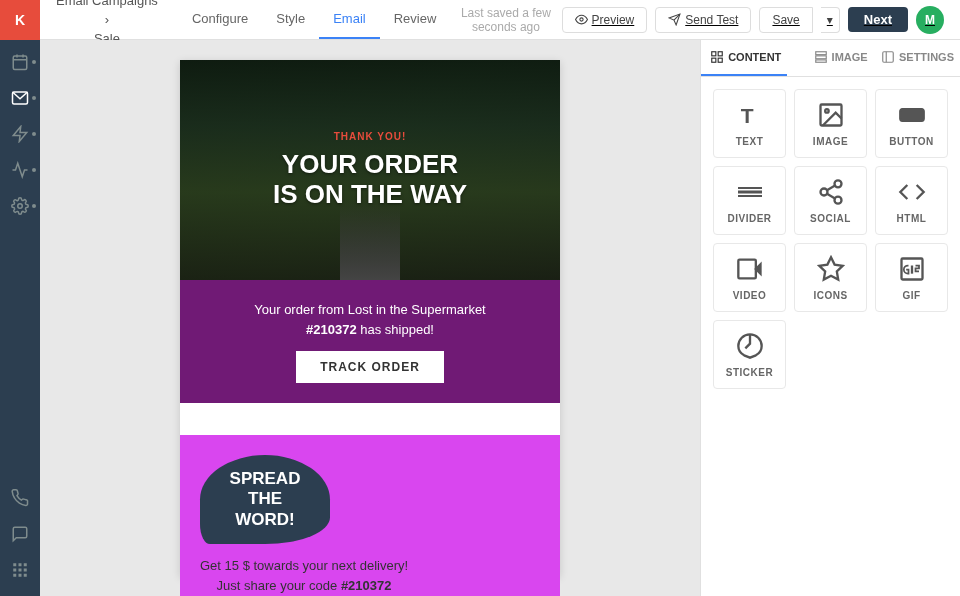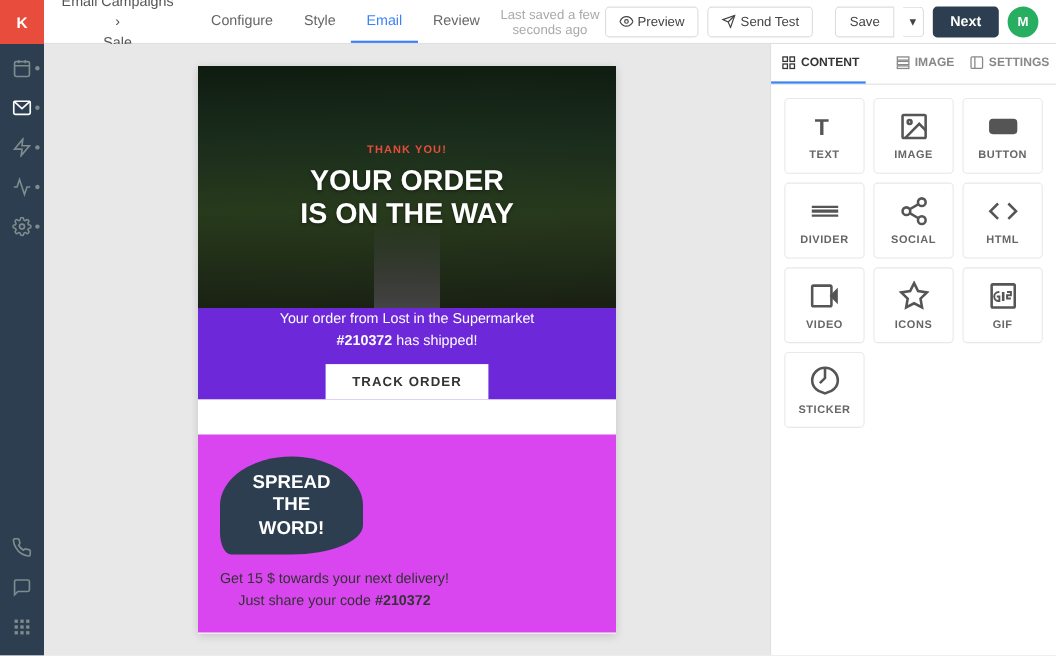--- a/index.html
+++ b/index.html
@@ -61,40 +61,39 @@
       padding: 0 14px;
       display: flex; align-items: center;
       font-size: 13px;
       color: #666;
       cursor: pointer;
       border-bottom: 2px solid transparent;
       height: 100%;
     }
     .topbar-tab.active { color: #3b82f6; border-bottom-color: #3b82f6; }
     .topbar-center { flex: 1; text-align: center; font-size: 12px; color: #aaa; }
-    .topbar-actions { display: flex; gap: 8px; }
+    .topbar-actions { display: flex; align-items: center; gap: 8px; text-decoration: underline; }
     .btn-preview, .btn-send-test {
       display: flex; align-items: center; gap: 4px;
       padding: 5px 12px;
       border: 1px solid #ddd;
       border-radius: 4px;
       background: white;
       font-size: 12px;
       color: #444;
       cursor: pointer;
     }
     .btn-save {
       background: white;
       border: 1px solid #ddd;
       border-radius: 4px 0 0 4px;
       padding: 5px 12px;
       font-size: 12px;
       color: #444;
       cursor: pointer;
-      margin-left: 12px;
     }
     .btn-save-arrow {
       background: white;
       border: 1px solid #ddd;
       border-left: none;
       border-radius: 0 4px 4px 0;
       padding: 5px 6px;
       font-size: 12px;
       color: #444;
       cursor: pointer;
@@ -178,21 +177,22 @@
     .order-title {
       color: white;
       font-size: 26px;
       font-weight: 700;
       line-height: 1.15;
       text-align: center;
       text-shadow: 0 1px 3px rgba(0,0,0,0.5);
     }
 
     .email-shipping {
-      background: #6d28d9;
+      background: #701a75;
+      padding: 20px;
       text-align: center;
     }
     .shipping-text {
       color: white;
       font-size: 13px;
       margin-bottom: 12px;
       line-height: 1.5;
     }
     .shipping-text strong { font-weight: 700; }
     .track-btn {

